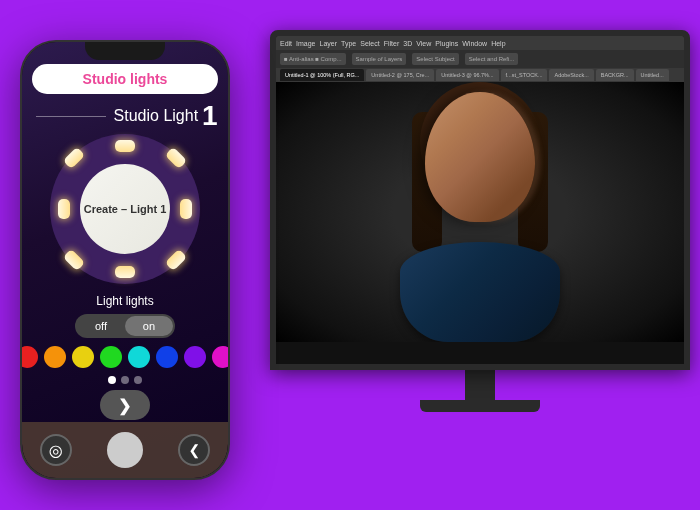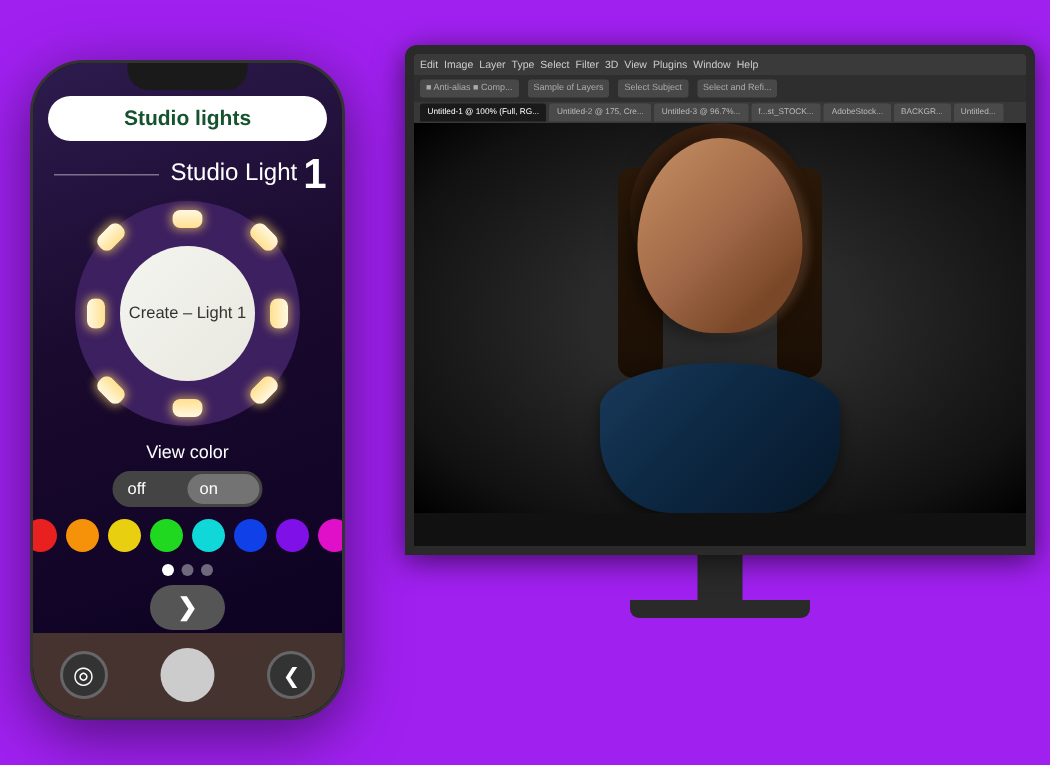--- a/index.html
+++ b/index.html
@@ -73,21 +73,21 @@
       background: white;
       border-radius: 20px;
       margin-top: 22px;
       padding: 6px 16px;
       text-align: center;
     }
 
     .phone-title-bar span {
       font-size: 14px;
       font-weight: 600;
-      color: #14532d;
+      color: #ec4899;
     }
 
     
     .studio-light-label {
       width: 90%;
       display: flex;
       align-items: center;
       margin-top: 8px;
       padding-left: 4px;
     }
@@ -139,21 +139,21 @@
       background: linear-gradient(135deg, #f5f5f0, #e8e8e0);
       display: flex;
       align-items: center;
       justify-content: center;
       text-align: center;
       z-index: 2;
     }
 
     .ring-inner span {
       font-size: 11px;
-      font-weight: 400;
+      font-weight: 700;
       color: #333;
     }
 
     
     .bulb {
       position: absolute;
       width: 20px;
       height: 12px;
       background: linear-gradient(to bottom, #fff8e0, #ffe090);
       border-radius: 5px;
@@ -180,20 +180,21 @@
       background: #444;
       border-radius: 20px;
       padding: 2px;
       width: 100px;
     }
 
     .toggle-btn {
       flex: 1;
       padding: 4px 8px;
       border-radius: 18px;
+      text-align: center;
       font-size: 11px;
       color: white;
       cursor: pointer;
     }
 
     .toggle-btn.active {
       background: #737373;
     }
 
     
@@ -503,21 +504,21 @@
           <div class="bulb" style="top:50%; left:4px; transform:translateY(-50%) rotate(270deg);"></div>
           <div class="bulb" style="top:18px; left:14px; transform:rotate(315deg);"></div>
 
           <div class="ring-inner">
             <span>Create – Light 1</span>
           </div>
         </div>
       </div>
 
       <div class="light-color-section">
-        <span class="light-color-label">View color</span>
+        <span class="light-color-label">Light lights</span>
         <div class="toggle-row">
           <div class="toggle-btn">off</div>
           <div class="toggle-btn active">on</div>
         </div>
       </div>
 
       <div class="color-swatches">
         <div class="swatch" style="background:#e82020;"></div>
         <div class="swatch" style="background:#f5920a;"></div>
         <div class="swatch" style="background:#e8d010;"></div>

